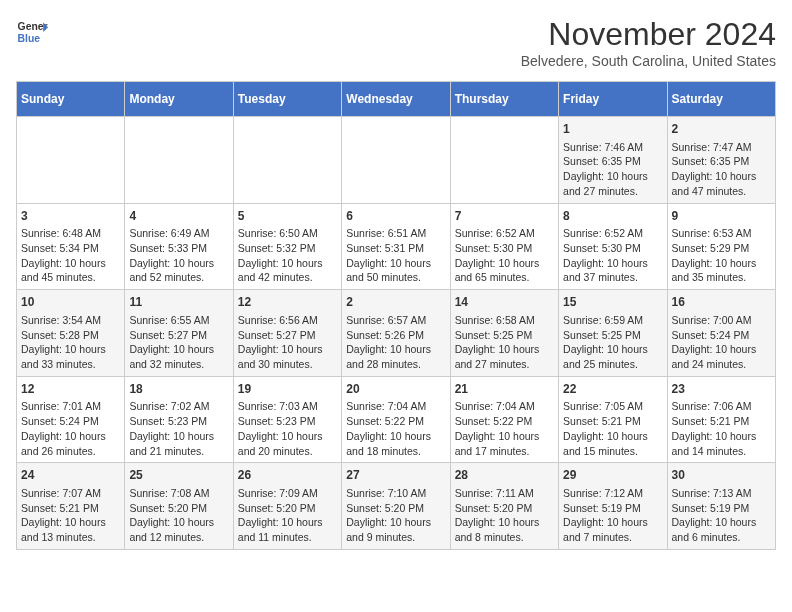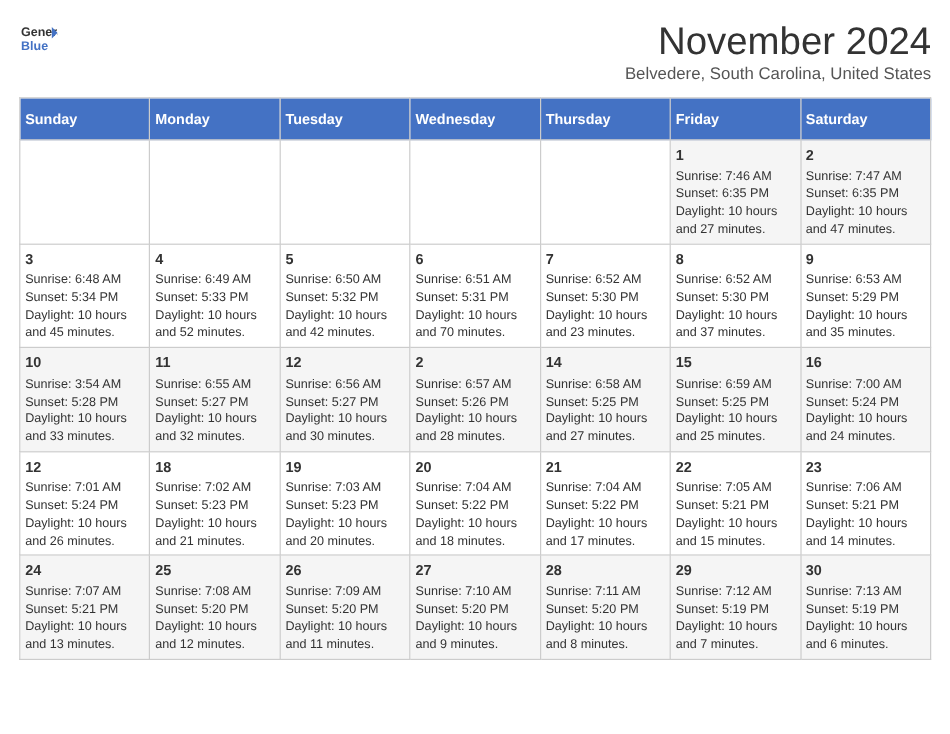--- a/index.html
+++ b/index.html
@@ -145,28 +145,28 @@
           <div>Sunrise: 6:50 AM</div>
           <div>Sunset: 5:32 PM</div>
           <div>Daylight: 10 hours</div>
           <div>and 42 minutes.</div>
         </td>
         <td>
           <span class="day-num">6</span>
           <div>Sunrise: 6:51 AM</div>
           <div>Sunset: 5:31 PM</div>
           <div>Daylight: 10 hours</div>
-          <div>and 70 minutes.</div>
+          <div>and 50 minutes.</div>
         </td>
         <td>
           <span class="day-num">7</span>
           <div>Sunrise: 6:52 AM</div>
           <div>Sunset: 5:30 PM</div>
           <div>Daylight: 10 hours</div>
-          <div>and 23 minutes.</div>
+          <div>and 65 minutes.</div>
         </td>
         <td>
           <span class="day-num">8</span>
           <div>Sunrise: 6:52 AM</div>
           <div>Sunset: 5:30 PM</div>
           <div>Daylight: 10 hours</div>
           <div>and 37 minutes.</div>
         </td>
         <td>
           <span class="day-num">9</span>

